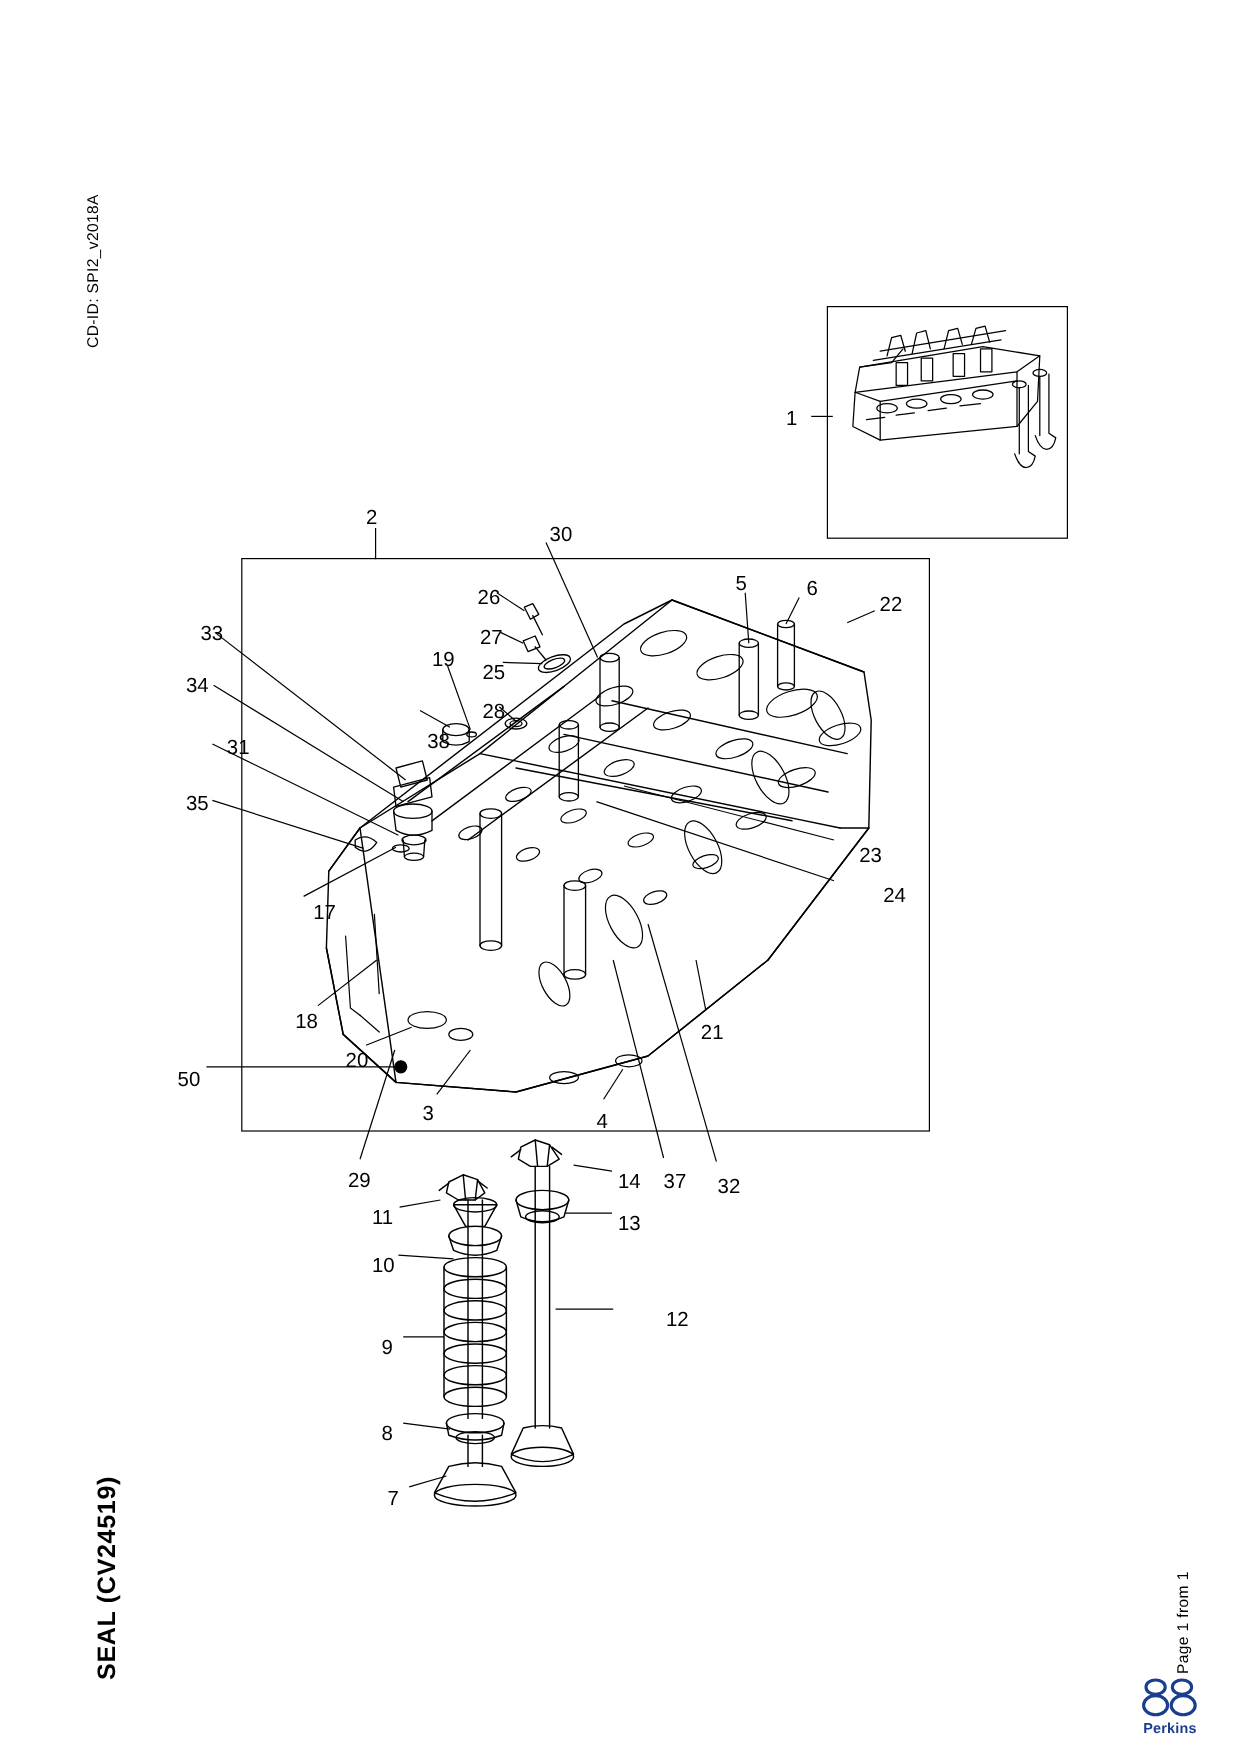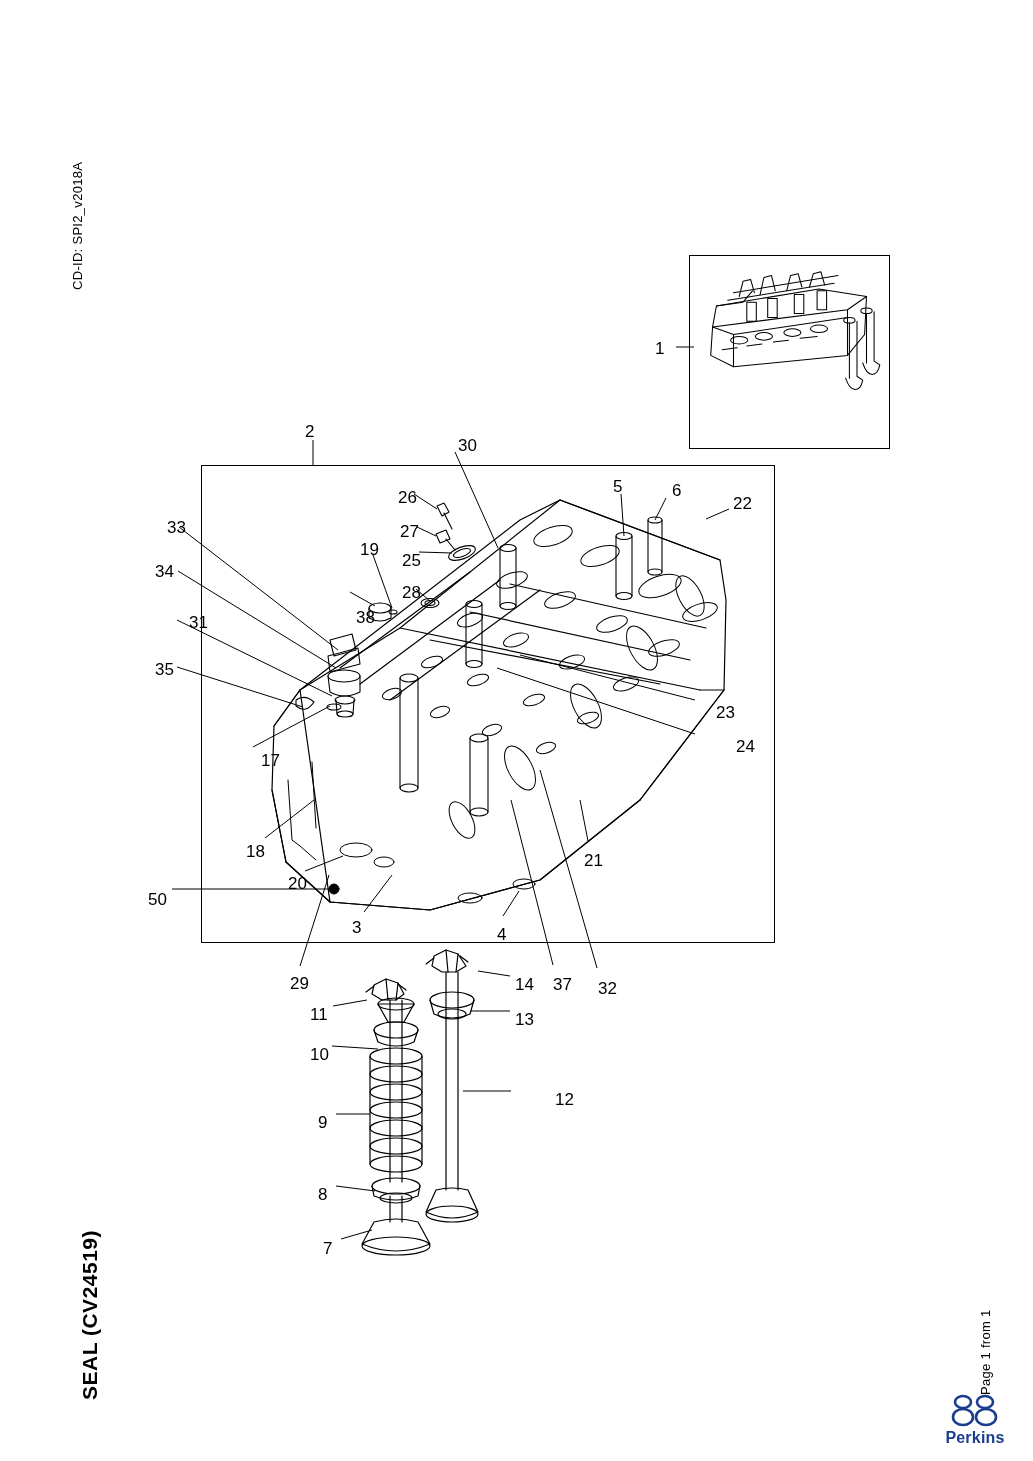--- a/index.html
+++ b/index.html
@@ -53,21 +53,21 @@
     bottom: 14px;
     width: 72px;
     text-align: center;
   }
   .brand .mark {
     display: block;
     margin: 0 auto;
   }
   .brand .brand-name {
     display: block;
-    font-size: 16px;
+    font-size: 12px;
     font-weight: bold;
     color: #1b3d8f;
     margin-top: 2px;
     letter-spacing: 0.2px;
   }
 
   
   .frame {
     position: absolute;
     border: 1.3px solid #000;

